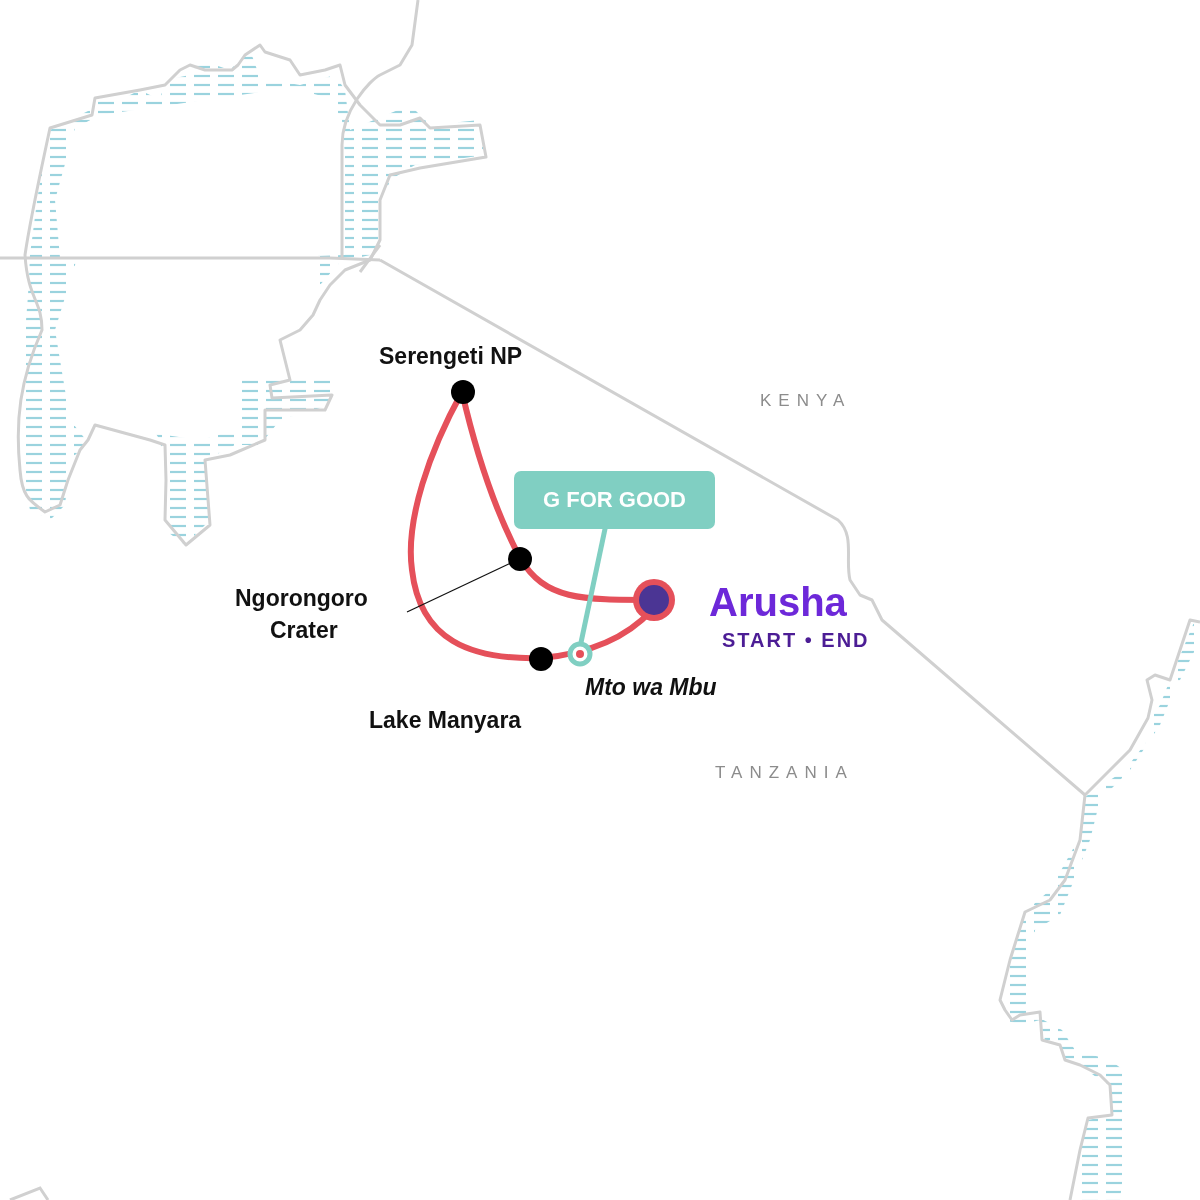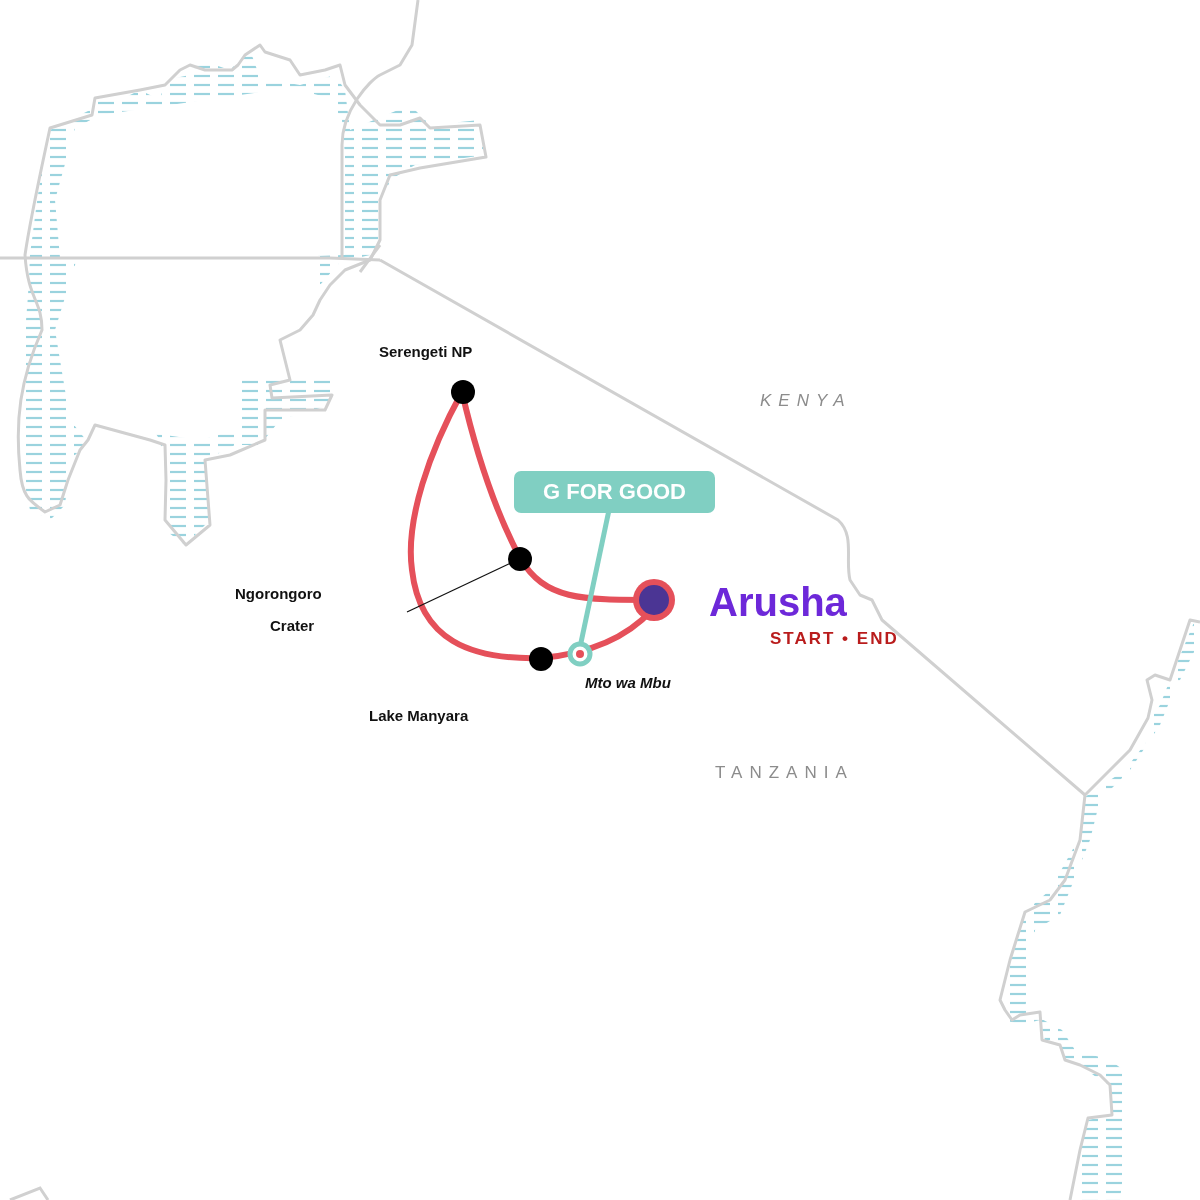--- a/index.html
+++ b/index.html
@@ -1,23 +1,23 @@
 <!DOCTYPE html>
 <html><head>
 <meta charset="utf-8">
 <style>
   html, body { margin:0; padding:0; background:#ffffff; }
   body { width:1200px; height:1200px; position:relative; overflow:hidden; font-family:"Liberation Sans", sans-serif; }
   svg { position:absolute; left:0; top:0; }
   .lbl { position:absolute; white-space:nowrap; }
-  .place { font-size:15px; font-weight:bold; color:#111; }
+  .place { font-size:23px; font-weight:bold; color:#111; }
   .country { font-size:17px; letter-spacing:7px; color:#8c8c8c; }
   .city { font-size:40px; font-weight:bold; color:#6d28d9; }
-  .sub { font-size:17px; font-weight:bold; letter-spacing:2px; color:#b91c1c;margin-left:48px; }
-  .badge { position:absolute; left:514px; top:471px; width:201px; height:42px; background:#80cfc2; border-radius:7px; color:#fff; font-size:22px; font-weight:bold; display:flex; align-items:center; justify-content:center; }
+  .sub { font-size:20px; font-weight:bold; letter-spacing:2px; color:#4c1d95; }
+  .badge { position:absolute; left:514px; top:471px; width:201px; height:58px; background:#80cfc2; border-radius:7px; color:#fff; font-size:22px; font-weight:bold; display:flex; align-items:center; justify-content:center; }
 </style>
 </head>
 <body>
 
 <svg width="1200" height="1200" viewBox="0 0 1200 1200">
   <defs>
     <pattern id="water" width="24" height="9" patternUnits="userSpaceOnUse">
       <line x1="2" y1="4" x2="18" y2="4" stroke="#9ad3de" stroke-width="2.2"></line>
     </pattern>
   </defs>
@@ -68,14 +68,14 @@
 <div class="badge">G FOR GOOD</div>
 
 <div class="lbl place" style="left:379px; top:343px;">Serengeti NP</div>
 <div class="lbl place" style="left:235px; top:585px; ">Ngorongoro</div>
 <div class="lbl place" style="left:270px; top:617px;">Crater</div>
 <div class="lbl place" style="left:369px; top:707px;">Lake Manyara</div>
 <div class="lbl place" style="left:585px; top:674px;font-style:italic;">Mto wa Mbu</div>
 <div class="lbl city" style="left:709px; top:580px;">Arusha</div>
 <div class="lbl sub" style="left:722px; top:629px;">START • END</div>
 
-<div class="lbl country" style="left:760px; top:391px;font-style:italic;">KENYA</div>
+<div class="lbl country" style="left:760px; top:391px;">KENYA</div>
 <div class="lbl country" style="left:715px; top:763px;">TANZANIA</div>
 
 </body></html>

